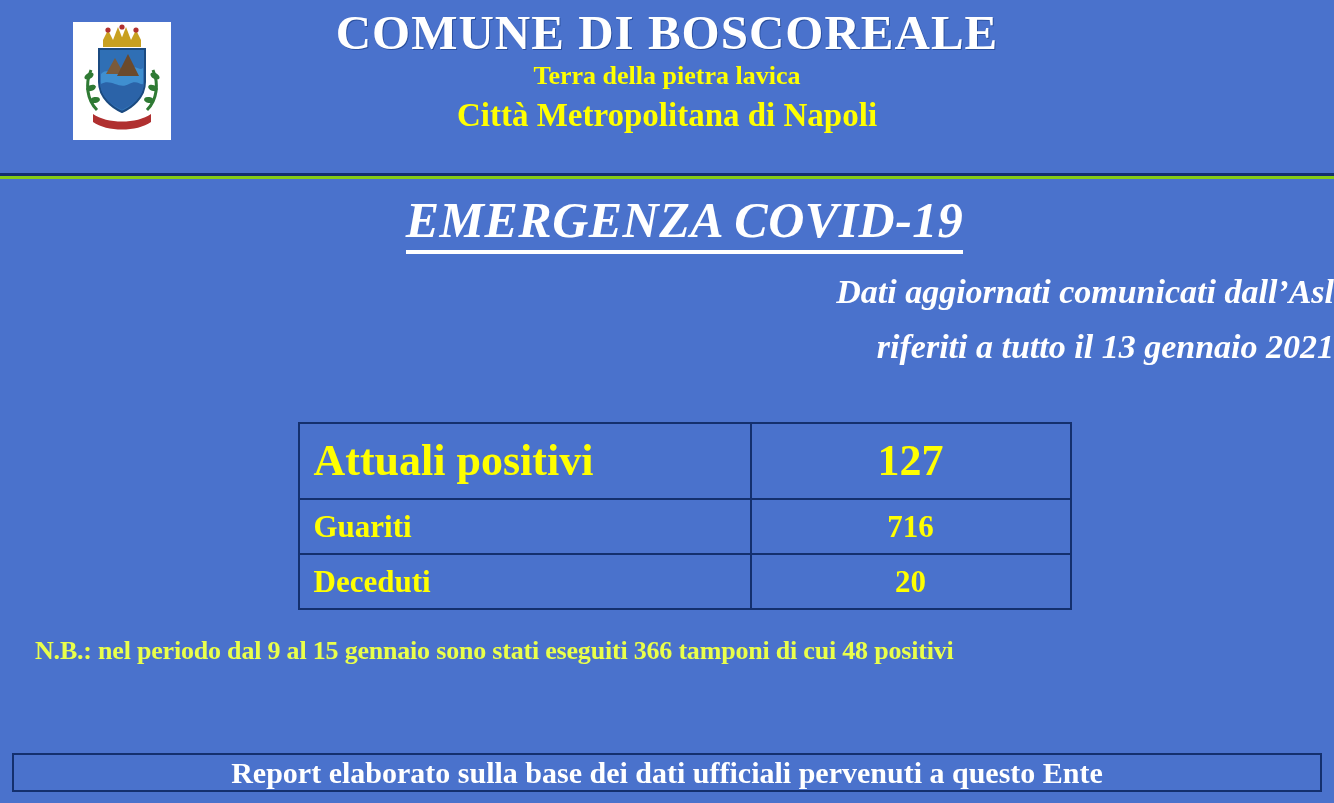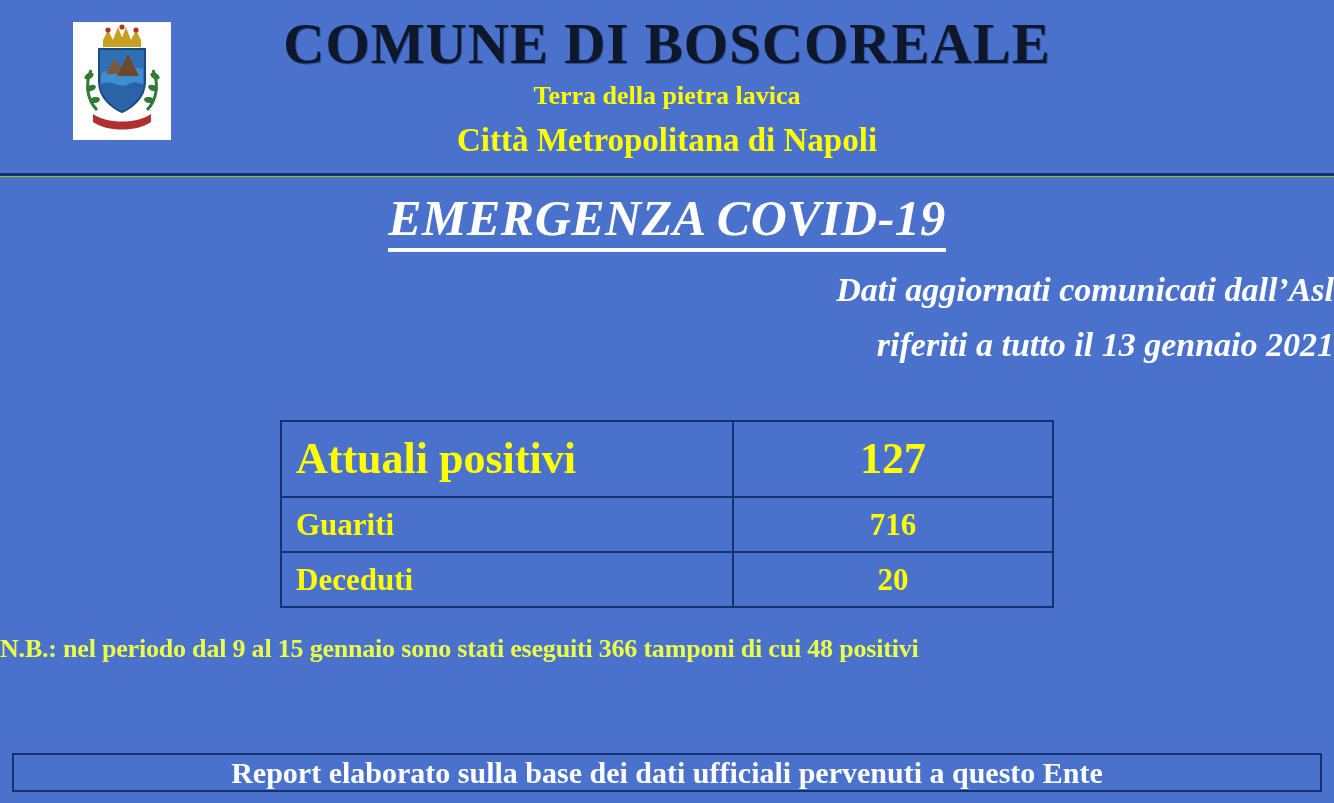--- a/index.html
+++ b/index.html
@@ -38,50 +38,51 @@
     background: #ffffff;
     overflow: hidden;
   }
   .crest svg { display: block; }
 
   .header-text {
     text-align: center;
     padding-top: 6px;
   }
   .comune-title {
-    font-size: 57px;
-    font-weight: bold;
-    color: #0f172a;
+    font-size: 49px;
+    font-weight: bold;
+    color: #ffffff;
     letter-spacing: 1px;
     line-height: 1.05;
-    margin: 8px;
+    margin: 1px;
     text-shadow: 1px 1px 0 #2a4f9e;
   }
   .subtitle-1 {
     font-size: 26px;
     font-weight: bold;
     color: #ffff00;
     margin-top: 4px;
     line-height: 1.1;
   }
   .subtitle-2 {
     font-size: 33px;
     font-weight: bold;
     color: #ffff00;
-    margin-top: 12px;
+    margin-top: 6px;
     line-height: 1.1;
   }
 
   
   .body-wrap {
     position: relative;
     height: 624px;
-    border-top: 1px solid #84cc16;
+    border-top: 3px solid #84cc16;
     box-sizing: border-box;
     padding-top: 14px;
+    padding-left: 35px;
   }
 
   .emergenza {
     text-align: center;
     font-size: 50px;
     font-weight: bold;
     font-style: italic;
     color: #ffffff;
     letter-spacing: 0.5px;
     line-height: 1.1;

